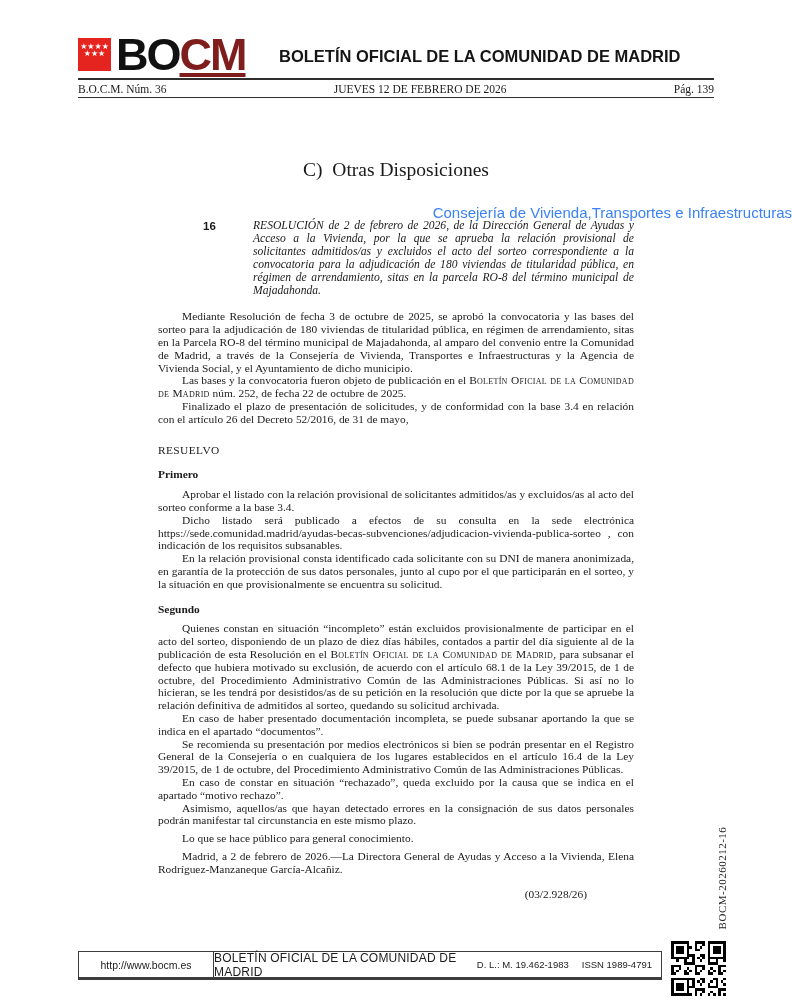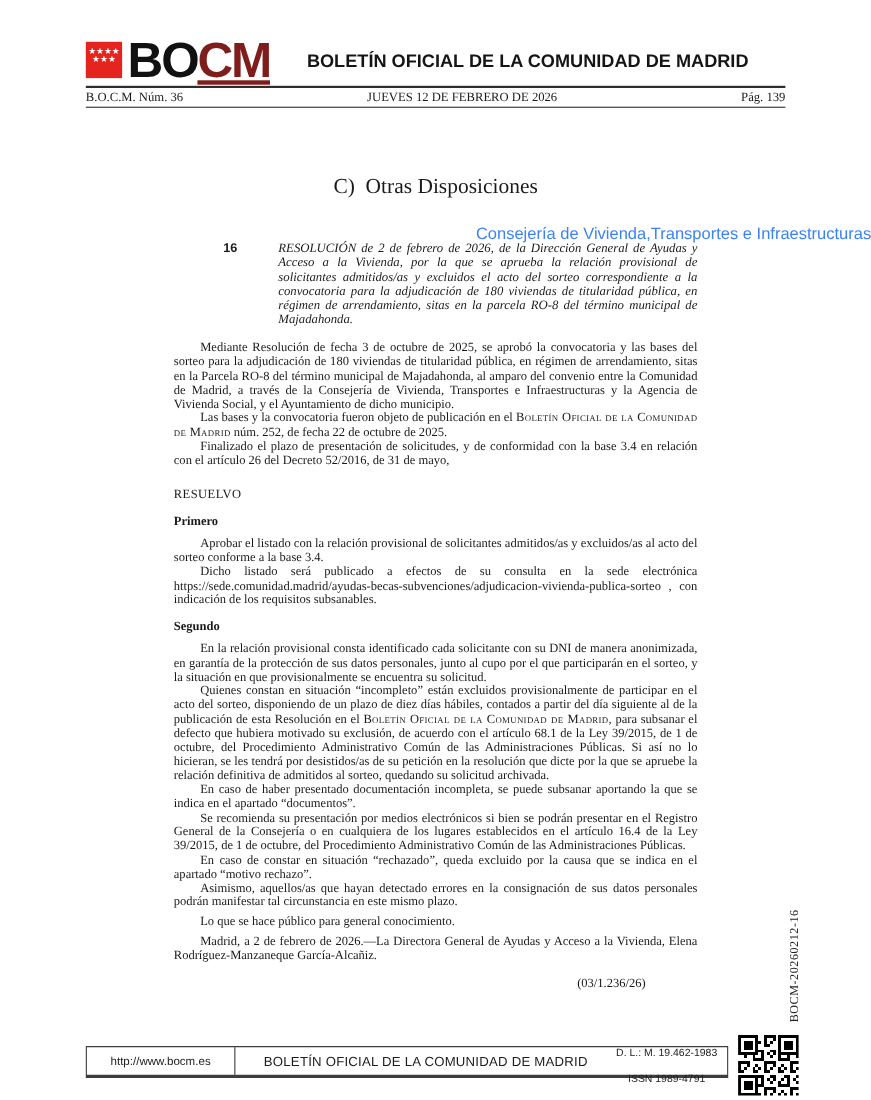--- a/index.html
+++ b/index.html
@@ -43,21 +43,21 @@
   .sc{font-variant:small-caps;letter-spacing:0.3px;}
 
   
   .footer-box{position:absolute;left:78px;top:951px;width:584px;height:29px;box-sizing:border-box;
               border:1.5px solid #3d3d3d;border-bottom-width:3px;display:flex;align-items:stretch;
               font-family:"Liberation Sans",sans-serif;background:#fff;}
   .footer-url{width:134px;border-right:1.5px solid #3d3d3d;display:flex;align-items:center;
               justify-content:center;font-size:10.5px;color:#222;text-decoration:none;}
   .footer-title{flex:1;display:flex;align-items:center;justify-content:center;font-size:12px;
                 letter-spacing:0.2px;color:#1c1c1c;}
-  .footer-legal{display:flex;align-items:center;gap:13px;padding-right:9px;font-size:9.5px;color:#222;flex-direction:column;}
+  .footer-legal{display:flex;align-items:center;gap:13px;padding-right:9px;font-size:9.5px;color:#222;}
 
   .vertical-code{position:absolute;left:663px;top:871px;width:120px;height:14px;
                  transform:rotate(-90deg);text-align:center;font-size:11px;letter-spacing:0.5px;color:#222;}
   .qr{position:absolute;left:671px;top:941px;width:55px;height:55px;}
   .qr svg{display:block;width:55px;height:55px;shape-rendering:crispEdges;}
 </style>
 </head>
 <body>
 
 <div class="page">
@@ -89,30 +89,30 @@
       <div class="item-summary">RESOLUCIÓN de 2 de febrero de 2026, de la Dirección General de Ayudas y Acceso a la Vivienda, por la que se aprueba la relación provisional de solicitantes admitidos/as y excluidos el acto del sorteo correspondiente a la convocatoria para la adjudicación de 180 viviendas de titularidad pública, en régimen de arrendamiento, sitas en la parcela RO-8 del término municipal de Majadahonda.</div>
     </div>
     <div class="content">
         <p class="blk body">Mediante Resolución de fecha 3 de octubre de 2025, se aprobó la convocatoria y las bases del sorteo para la adjudicación de 180 viviendas de titularidad pública, en régimen de arrendamiento, sitas en la Parcela RO-8 del término municipal de Majadahonda, al amparo del convenio entre la Comunidad de Madrid, a través de la Consejería de Vivienda, Transportes e Infraestructuras y la Agencia de Vivienda Social, y el Ayuntamiento de dicho municipio.</p>
         <p class="blk body">Las bases y la convocatoria fueron objeto de publicación en el <span class="sc">Boletín Oficial de la Comunidad de Madrid</span> núm. 252, de fecha 22 de octubre de 2025.</p>
         <p class="blk body">Finalizado el plazo de presentación de solicitudes, y de conformidad con la base 3.4 en relación con el artículo 26 del Decreto 52/2016, de 31 de mayo,</p>
         <p class="blk center">RESUELVO</p>
         <p class="blk heading">Primero</p>
         <p class="blk body">Aprobar el listado con la relación provisional de solicitantes admitidos/as y excluidos/as al acto del sorteo conforme a la base 3.4.</p>
         <p class="blk body">Dicho listado será publicado a efectos de su consulta en la sede electrónica https://sede.comunidad.madrid/ayudas-becas-subvenciones/adjudicacion-vivienda-publica-sorteo , con indicación de los requisitos subsanables.</p>
+        <p class="blk body">En la relación provisional consta identificado cada solicitante con su DNI de manera anonimizada, en garantía de la protección de sus datos personales, junto al cupo por el que participarán en el sorteo, y la situación en que provisionalmente se encuentra su solicitud.</p>
         <p class="blk heading">Segundo</p>
-        <p class="blk body">En la relación provisional consta identificado cada solicitante con su DNI de manera anonimizada, en garantía de la protección de sus datos personales, junto al cupo por el que participarán en el sorteo, y la situación en que provisionalmente se encuentra su solicitud.</p>
         <p class="blk body">Quienes constan en situación “incompleto” están excluidos provisionalmente de participar en el acto del sorteo, disponiendo de un plazo de diez días hábiles, contados a partir del día siguiente al de la publicación de esta Resolución en el <span class="sc">Boletín Oficial de la Comunidad de Madrid</span>, para subsanar el defecto que hubiera motivado su exclusión, de acuerdo con el artículo 68.1 de la Ley 39/2015, de 1 de octubre, del Procedimiento Administrativo Común de las Administraciones Públicas. Si así no lo hicieran, se les tendrá por desistidos/as de su petición en la resolución que dicte por la que se apruebe la relación definitiva de admitidos al sorteo, quedando su solicitud archivada.</p>
         <p class="blk body">En caso de haber presentado documentación incompleta, se puede subsanar aportando la que se indica en el apartado “documentos”.</p>
         <p class="blk body">Se recomienda su presentación por medios electrónicos si bien se podrán presentar en el Registro General de la Consejería o en cualquiera de los lugares establecidos en el artículo 16.4 de la Ley 39/2015, de 1 de octubre, del Procedimiento Administrativo Común de las Administraciones Públicas.</p>
         <p class="blk body">En caso de constar en situación “rechazado”, queda excluido por la causa que se indica en el apartado “motivo rechazo”.</p>
         <p class="blk body">Asimismo, aquellos/as que hayan detectado errores en la consignación de sus datos personales podrán manifestar tal circunstancia en este mismo plazo.</p>
         <p class="blk body spaced">Lo que se hace público para general conocimiento.</p>
         <p class="blk body spaced">Madrid, a 2 de febrero de 2026.—La Directora General de Ayudas y Acceso a la Vivienda, Elena Rodríguez-Manzaneque García-Alcañiz.</p>
-        <p class="blk ref">(03/1.236/26)</p>
+        <p class="blk ref">(03/2.928/26)</p>
       </div>
   </div>
 
   <div class="vertical-code">BOCM-20260212-16</div>
 
   <div class="qr">
     <svg viewBox="0 0 21 21" xmlns="http://www.w3.org/2000/svg">
         <g id="qr-modules" fill="#000">
           <rect x="0" y="9" width="1" height="1"></rect>
           <rect x="0" y="10" width="1" height="1"></rect>

